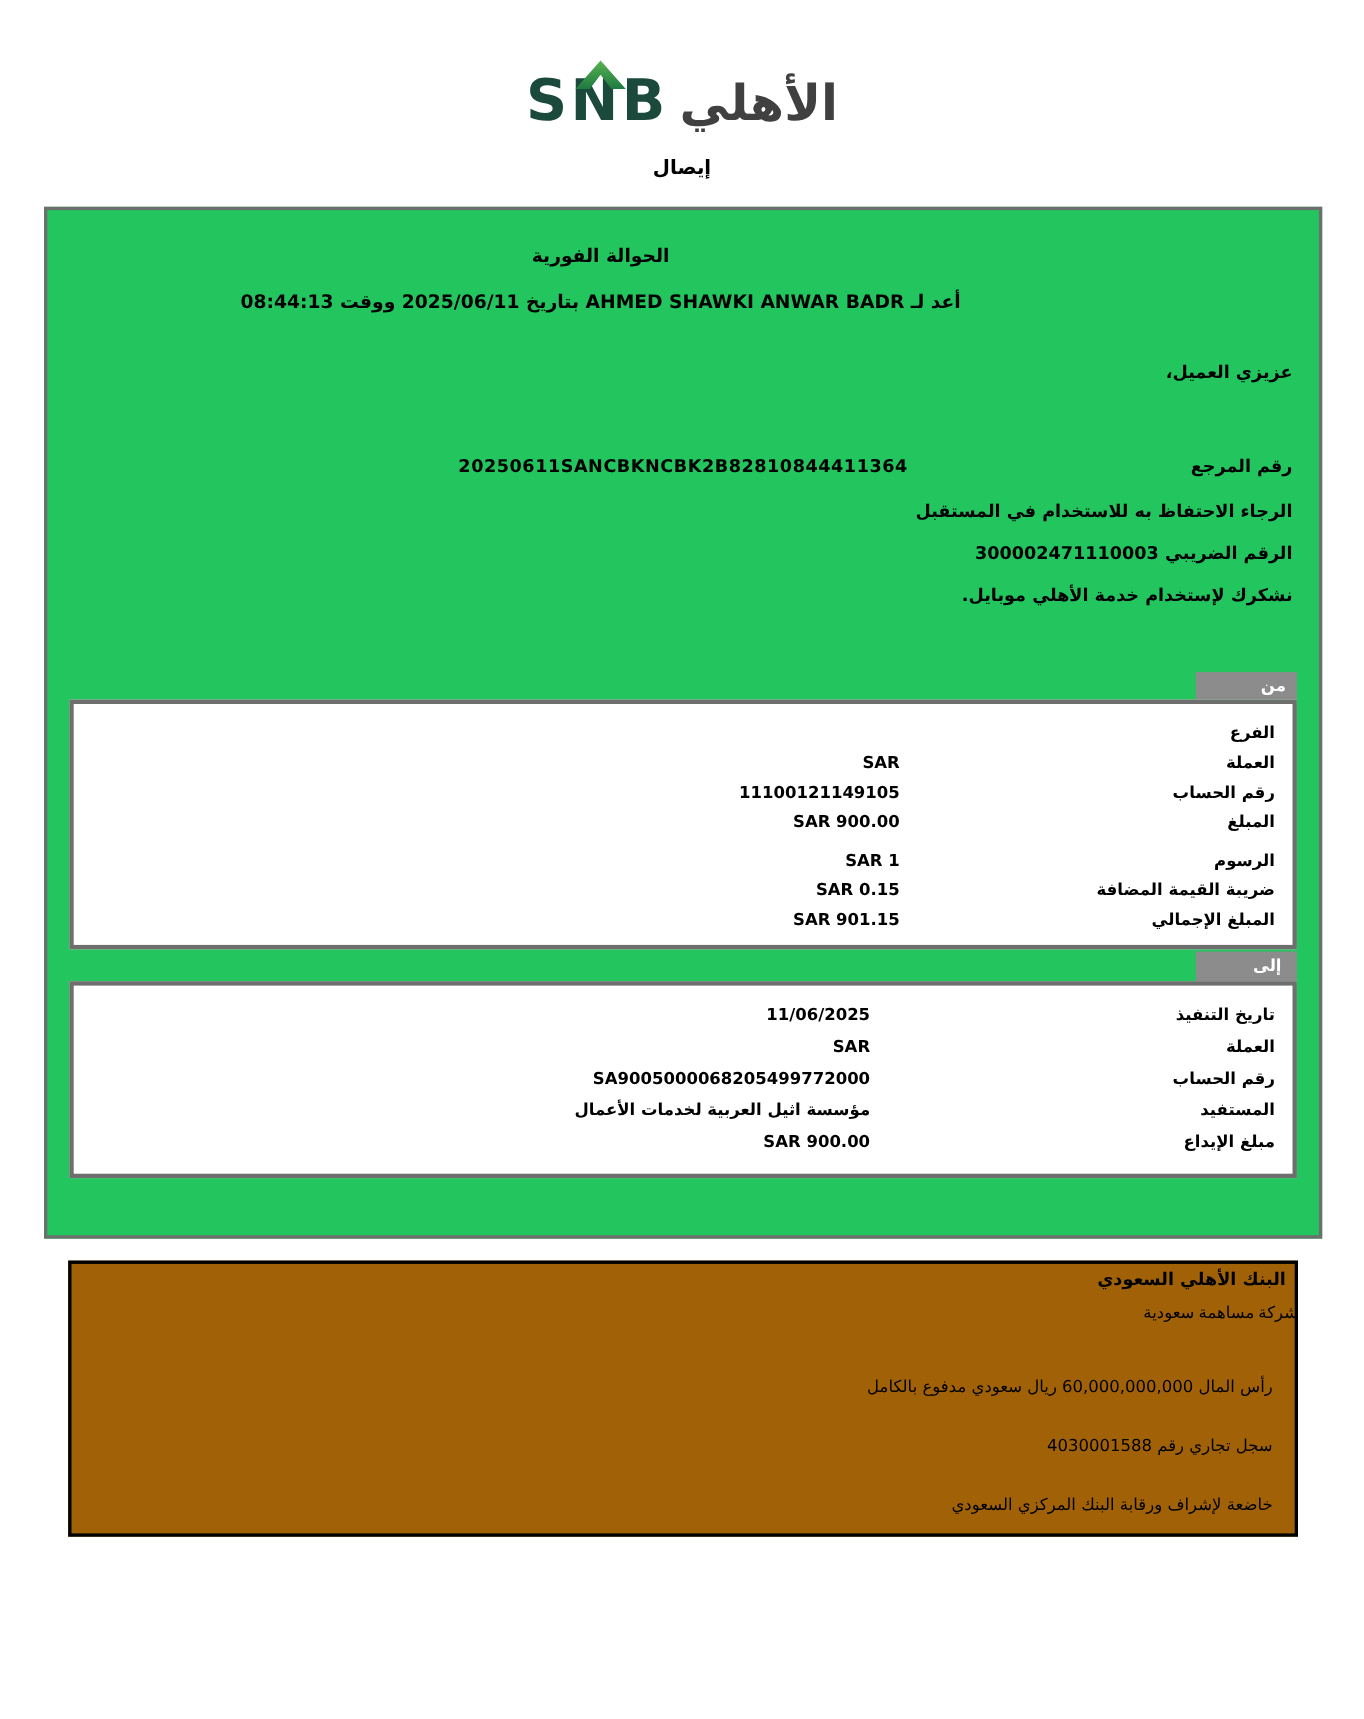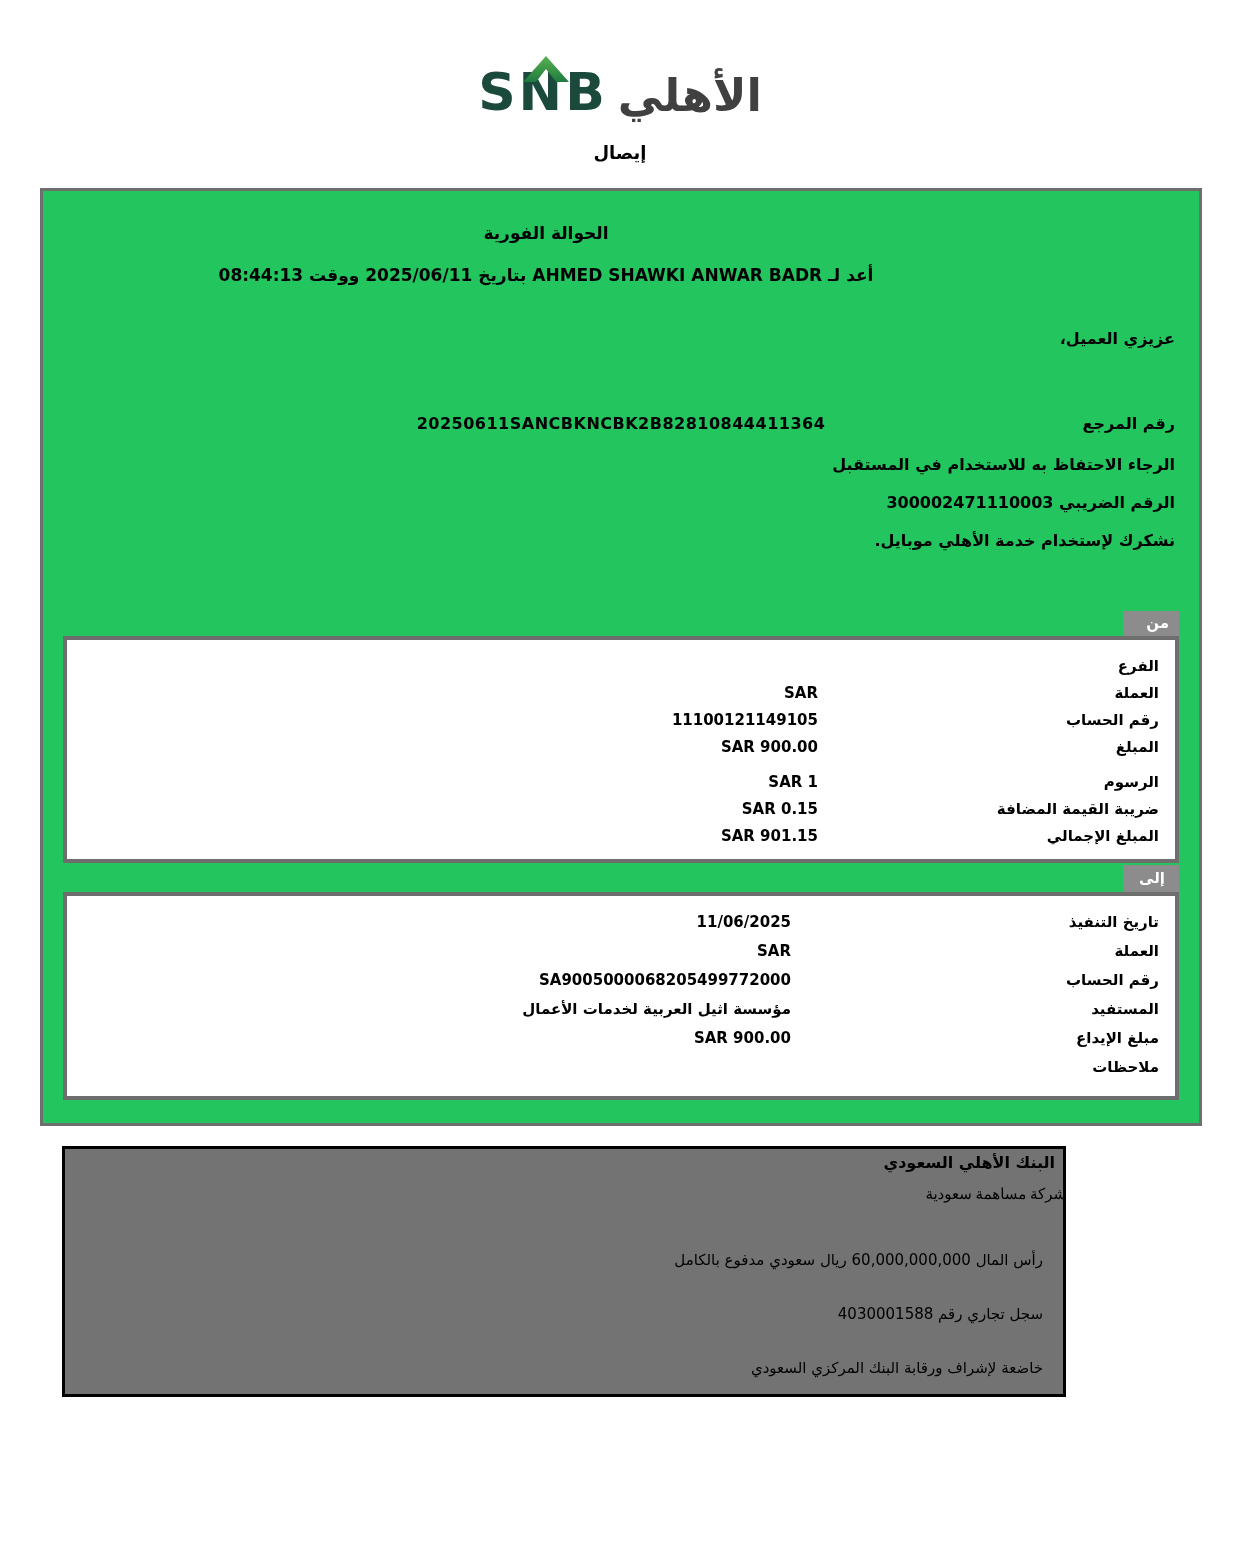--- a/index.html
+++ b/index.html
@@ -5,21 +5,21 @@
   * { margin:0; padding:0; box-sizing:border-box; }
   html,body { background:#ffffff; }
   .page {
     position:relative; width:1240px; height:1563px; background:#fff;
     font-family:"DejaVu Sans", "Liberation Sans", sans-serif; color:#000;
     overflow:hidden;
   }
 
   
   .logo-wrap { position:absolute; top:40px; left:0; right:0; text-align:center; }
-  .logo-inner { display:inline-flex; align-items:flex-end; gap:10px; direction:ltr; }
+  .logo-inner { display:inline-flex; align-items:center; gap:10px; direction:ltr; }
   .snb-text {
     position:relative; font-size:52px; font-weight:bold; color:#1b4a3c;
     letter-spacing:3px; line-height:1.0; padding-top:26px;
   }
   .snb-arrow { position:absolute; top:-2px; left:34%; }
   .ahli-text { font-size:45px; font-weight:bold; color:#404040; line-height:1.0; padding-top:28px; }
 
   .receipt-title { position:absolute; top:142px; left:0; right:0; text-align:center;
     font-size:18px; font-weight:bold; }
 
@@ -36,43 +36,43 @@
     font-size:16px; font-weight:bold; line-height:24px; }
   .ref-row { margin-top:60px; position:relative; height:26px; font-size:16px; font-weight:bold; }
   .ref-label { position:absolute; right:24px; top:0; line-height:26px; }
   .ref-value { position:absolute; left:0; right:0; text-align:center; line-height:26px; letter-spacing:0.5px; }
   .body-line { margin-top:16px; text-align:right; padding-right:24px;
     font-size:16px; font-weight:bold; line-height:24px; }
   .body-line.tight { margin-top:14px; }
 
   
   .tab {
-    width:56px; height:25px; background:#8c8c8c; color:#fff;
+    width:92px; height:25px; background:#8c8c8c; color:#fff;
     font-size:15px; font-weight:bold; line-height:25px; text-align:right;
     padding-right:10px; margin-right:20px; margin-left:auto;
   }
   .tab.from-tab { margin-top:58px; }
   .tab.to-tab { margin-top:2px; height:27px; line-height:27px; padding-right:14px; }
   .fbox {
     margin:0 20px; border:4px solid #6e6e6e; background:#fff;
     padding-top:13px; padding-bottom:9px;
   }
   .fbox.to-box { padding-top:12px; padding-bottom:14px; }
   .f-row { position:relative; height:27px; line-height:27px; font-size:15px; font-weight:bold; }
   .to-box .f-row { height:29px; line-height:29px; }
   .f-row .lbl { position:absolute; right:16px; top:0; }
   .f-row .val { position:absolute; top:0; white-space:nowrap; }
   .from-box .val { right:357px; }
   .to-box .val { right:384px; }
   .f-row.gap-above { margin-top:8px; }
 
   
   .footer-box {
-    position:absolute; top:1146px; left:62px; width:1004px; height:251px;
-    border:3px solid #000; direction:rtl; background:#737373; overflow:hidden;
+    position:absolute; top:1146px; left:62px; width:1118px; height:251px;
+    border:3px solid #000; direction:rtl; background:#a16207; overflow:hidden;
   }
   .fb-bank { margin-top:3px; text-align:right; padding-right:8px;
     font-size:16px; font-weight:bold; line-height:22px; }
   .fb-company { margin-top:9px; text-align:right; margin-right:-3px;
     font-size:15px; line-height:22px;font-family:Liberation Serif, serif; }
   .fb-line { text-align:right; padding-right:20px; font-size:15px; line-height:22px; }
   .fb-capital { margin-top:44px; }
   .fb-registry { margin-top:32px; }
   .fb-supervision { margin-top:32px; }
 </style>
@@ -164,24 +164,20 @@
         <span class="val">SA9005000068205499772000</span>
       </div>
       <div class="f-row">
         <span class="lbl">المستفيد</span>
         <span class="val">مؤسسة اثيل العربية لخدمات الأعمال</span>
       </div>
       <div class="f-row">
         <span class="lbl">مبلغ الإيداع</span>
         <span class="val">900.00 SAR</span>
       </div>
-      <div class="f-row">
-        <span class="lbl">ملاحظات</span>
-        <span class="val"></span>
-      </div>
     </div>
   </div>
 
   <div class="footer-box">
     <div class="fb-bank">البنك الأهلي السعودي</div>
     <div class="fb-company">شركة مساهمة سعودية</div>
     <div class="fb-line fb-capital">رأس المال 60,000,000,000  ريال سعودي مدفوع بالكامل</div>
     <div class="fb-line fb-registry">سجل تجاري رقم 4030001588</div>
     <div class="fb-line fb-supervision">خاضعة لإشراف ورقابة البنك المركزي السعودي</div>
   </div>

